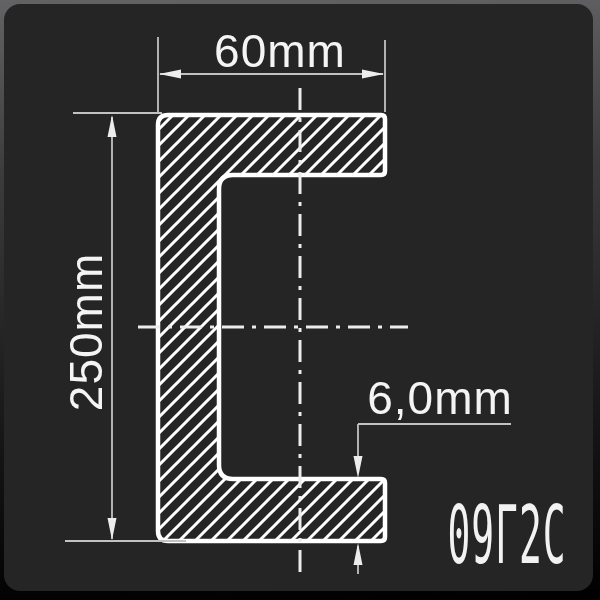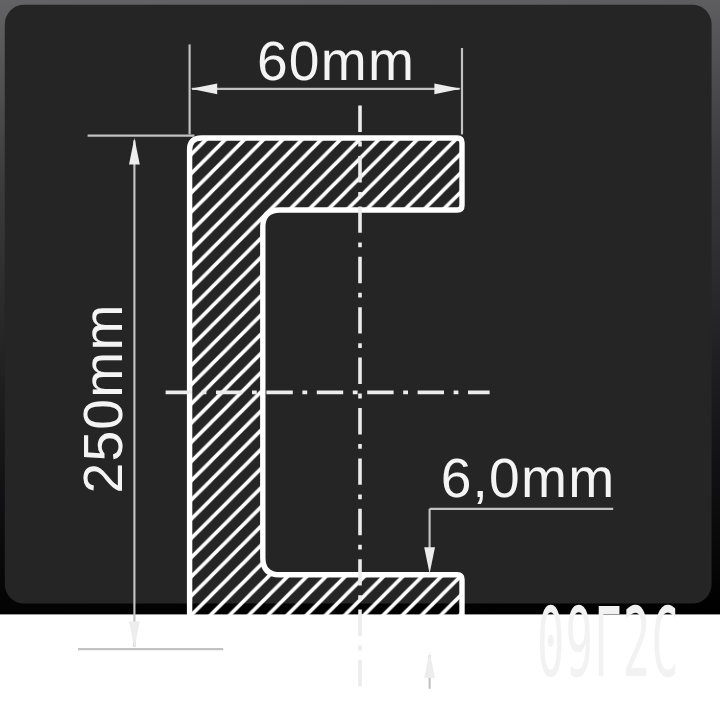--- a/index.html
+++ b/index.html
@@ -6,21 +6,21 @@
     margin: 0;
     padding: 0;
     width: 600px;
     height: 600px;
     overflow: hidden;
     font-family: "Liberation Sans", sans-serif;
   }
   .frame {
     position: relative;
     width: 600px;
-    height: 512px;
+    height: 600px;
     background: linear-gradient(178deg, #636365 0%, #3c3c3e 28%, #151517 72%, #000000 100%);
     text-decoration: underline;
   }
   .panel {
     position: absolute;
     left: 4px;
     top: 4px;
     right: 7px;
     bottom: 9px;
     background: #252526;

